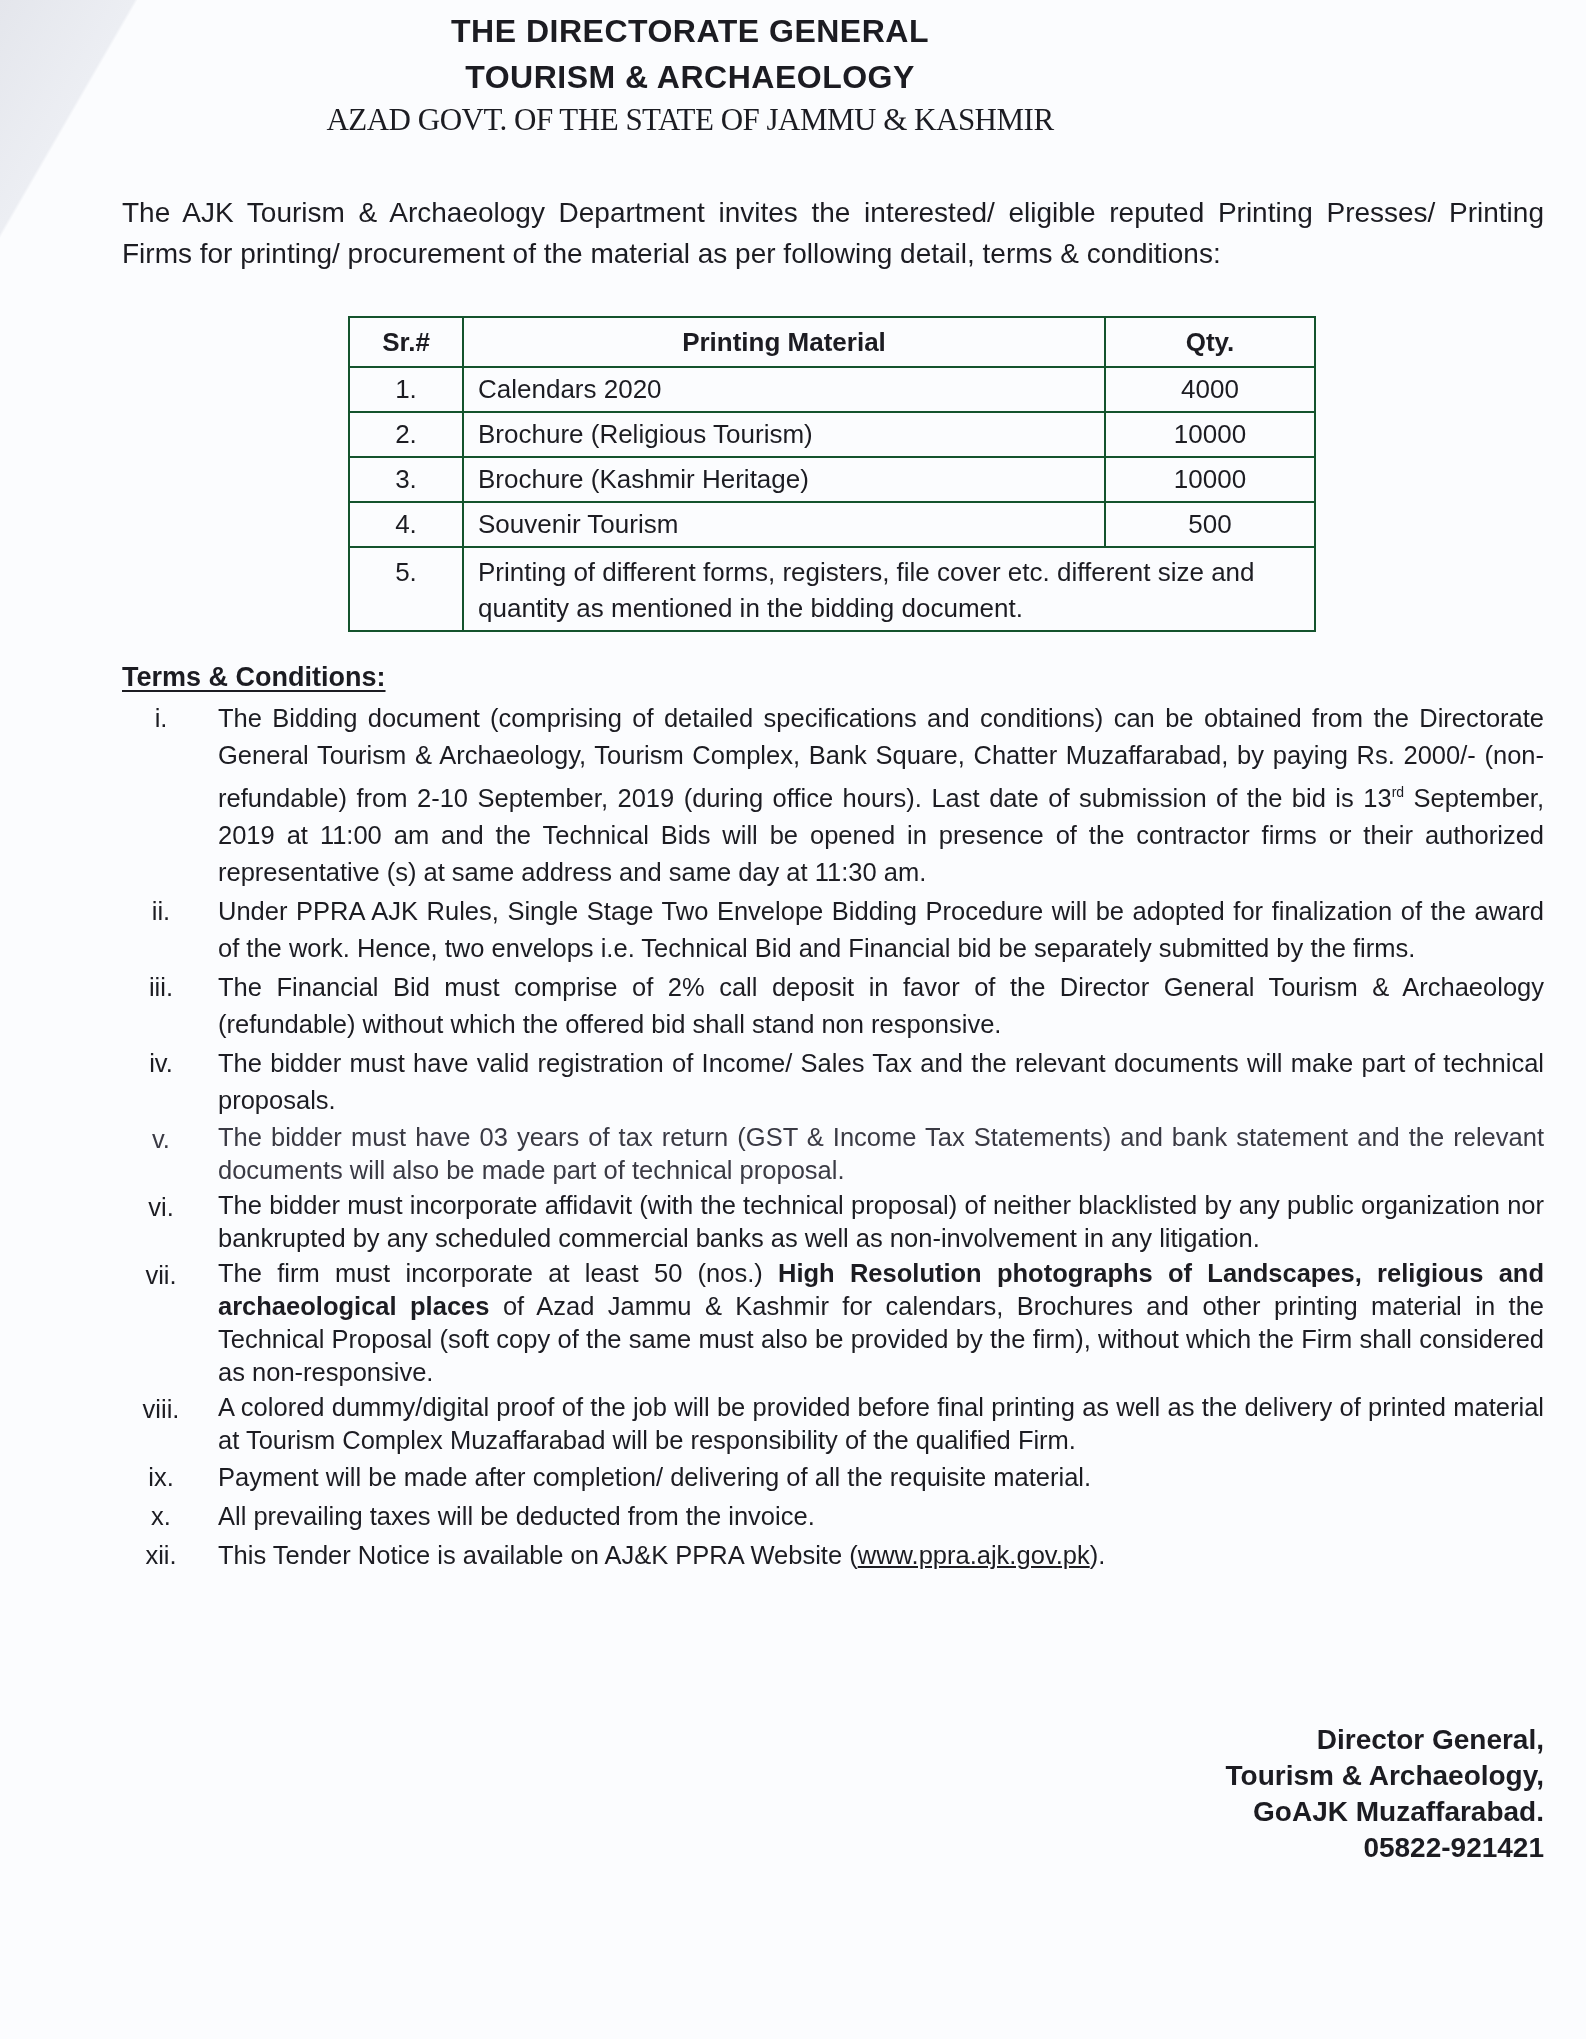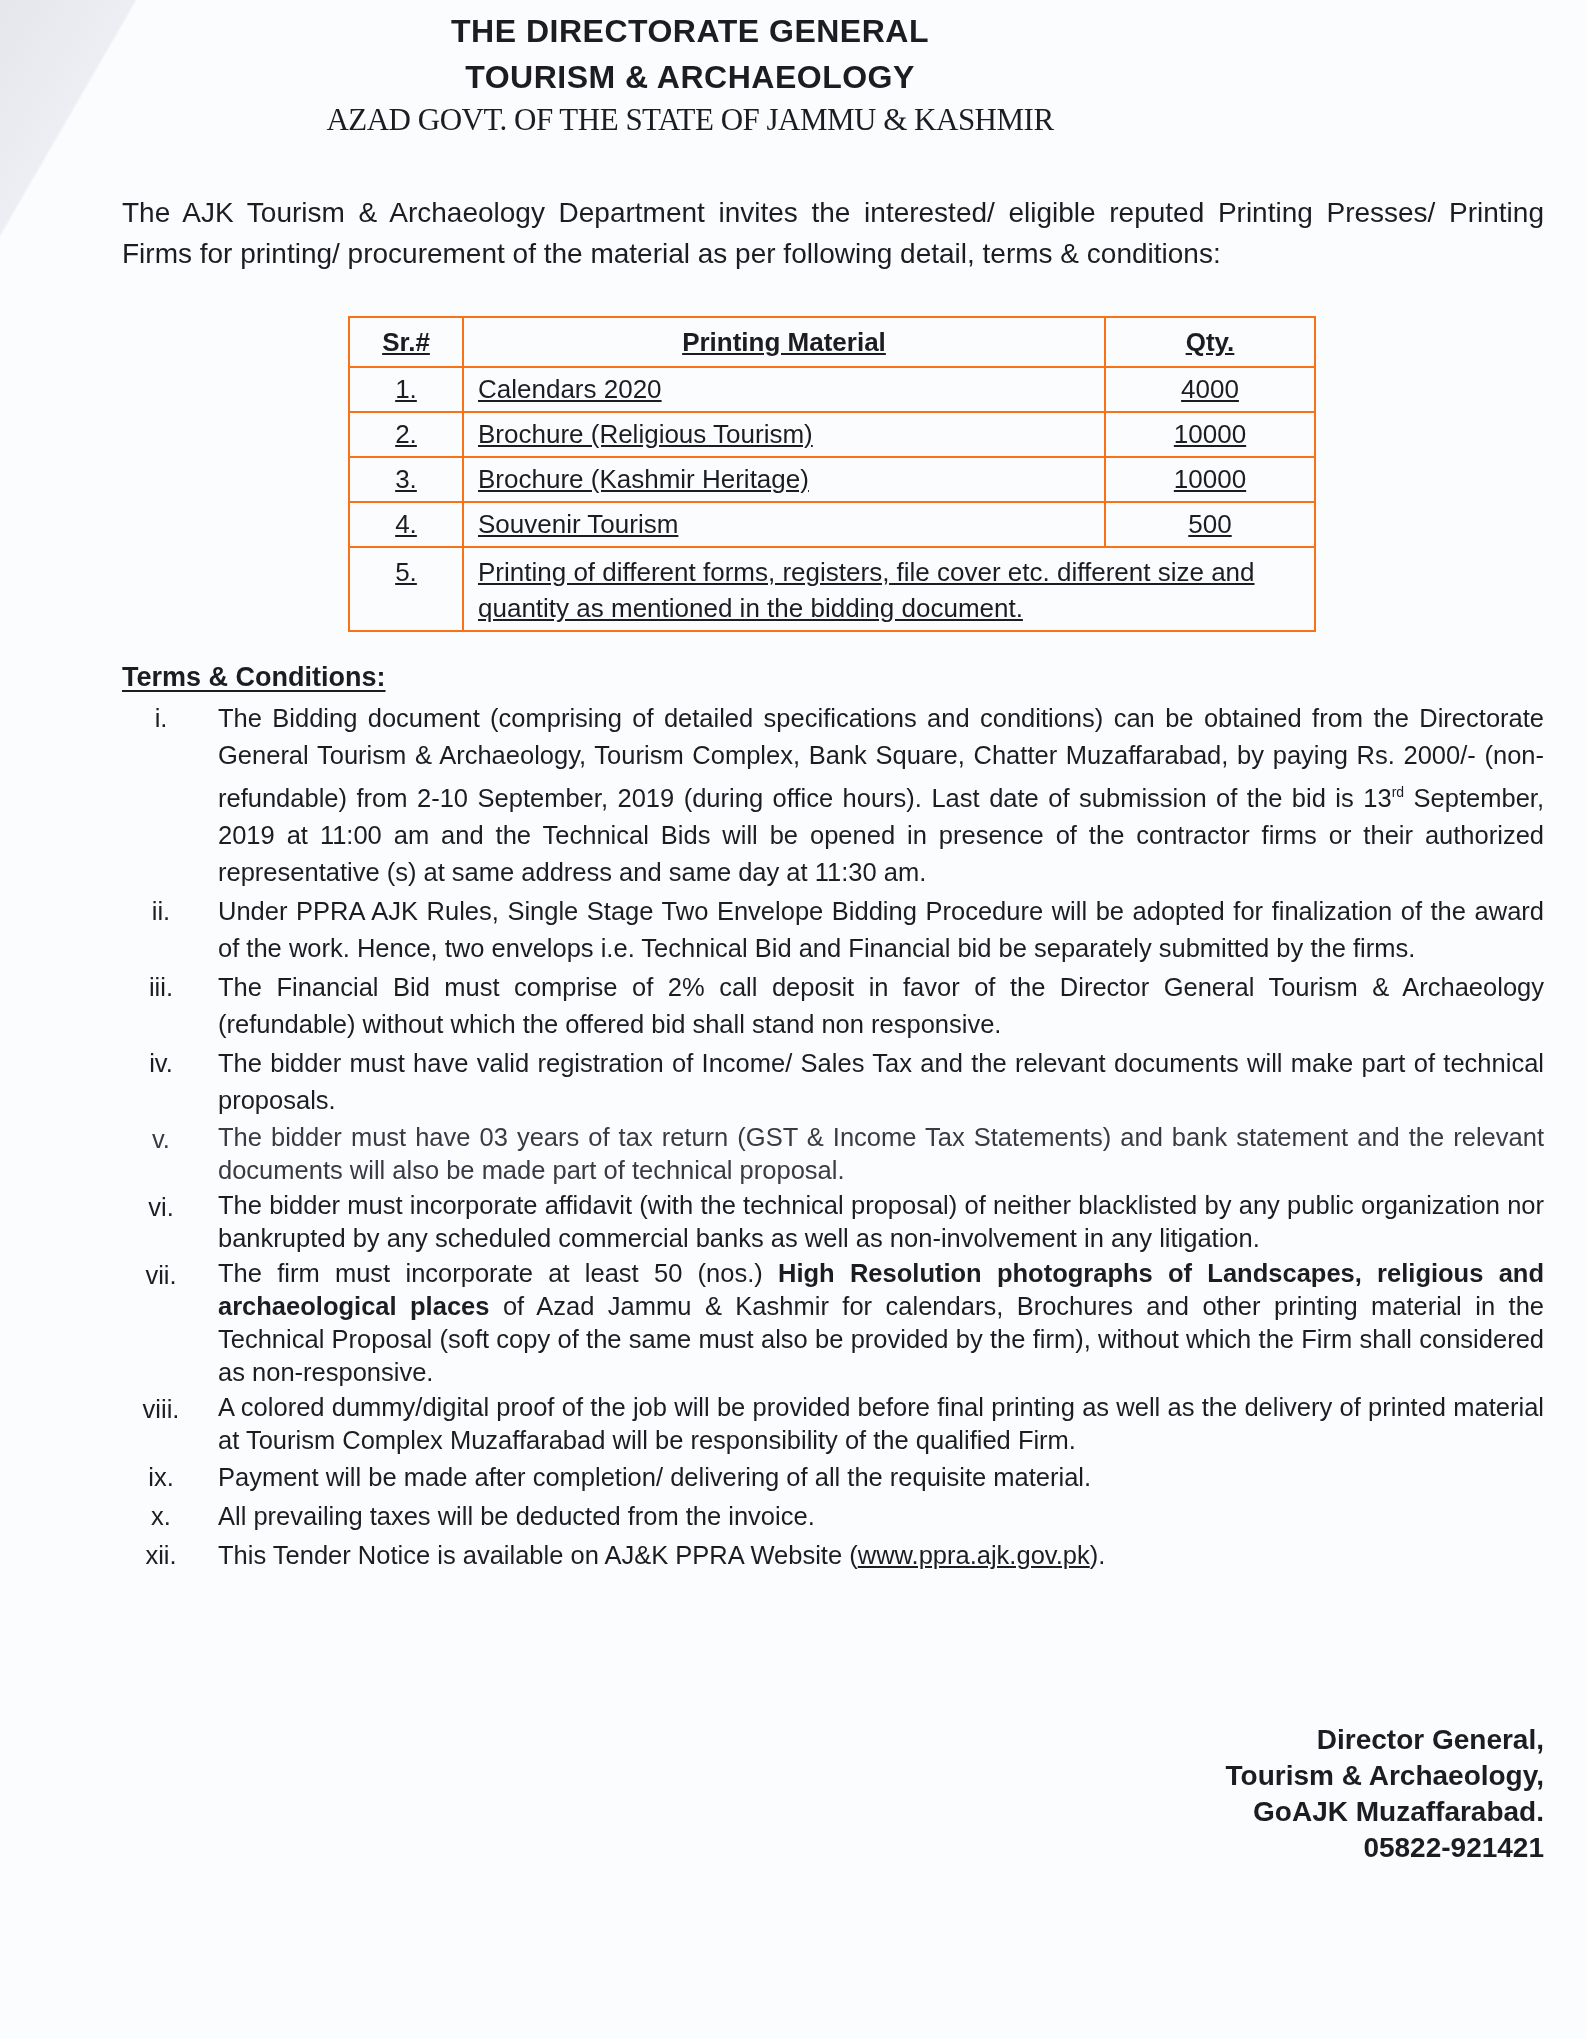--- a/index.html
+++ b/index.html
@@ -35,21 +35,21 @@
     .intro {
       position: absolute; left: 122px; width: 1422px; top: 192px;
       font-size: 28px; line-height: 41px; text-align: justify;
     }
 
     table.materials {
       position: absolute; left: 348px; top: 316px; width: 968px;
       border-collapse: collapse; font-size: 26px;
     }
     table.materials td, table.materials th {
-      border: 2px solid #f97316; padding: 0 14px; height: 43px; vertical-align: middle; text-decoration: underline;
+      border: 2px solid #14532d; padding: 0 14px; height: 43px; vertical-align: middle;
     }
     table.materials th { font-weight: bold; text-align: center; height: 48px; }
     .c-sr { width: 84px; text-align: center; }
     .c-qty { width: 180px; text-align: center; }
     tr.multi td { vertical-align: top; padding-top: 6px; line-height: 36px; height: 76px; }
 
     .terms-title {
       position: absolute; left: 122px; top: 662px; font-weight: bold; font-size: 27px;
       text-decoration: underline; text-underline-offset: 4px; text-align: center;
     }

